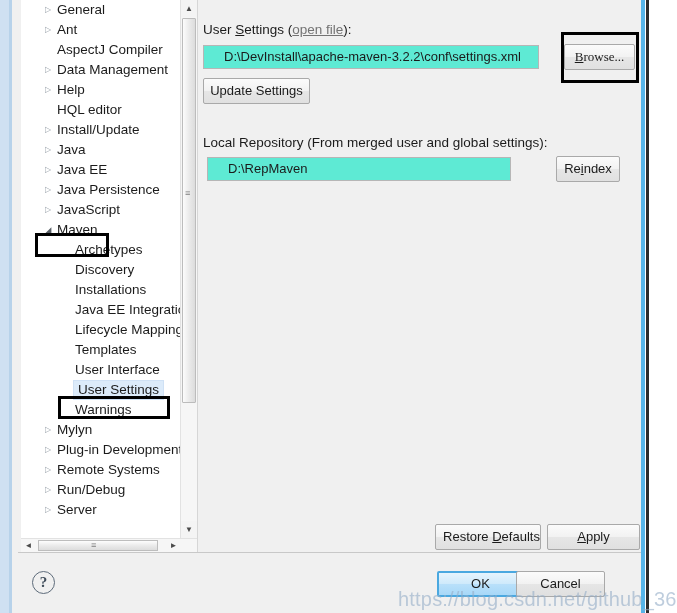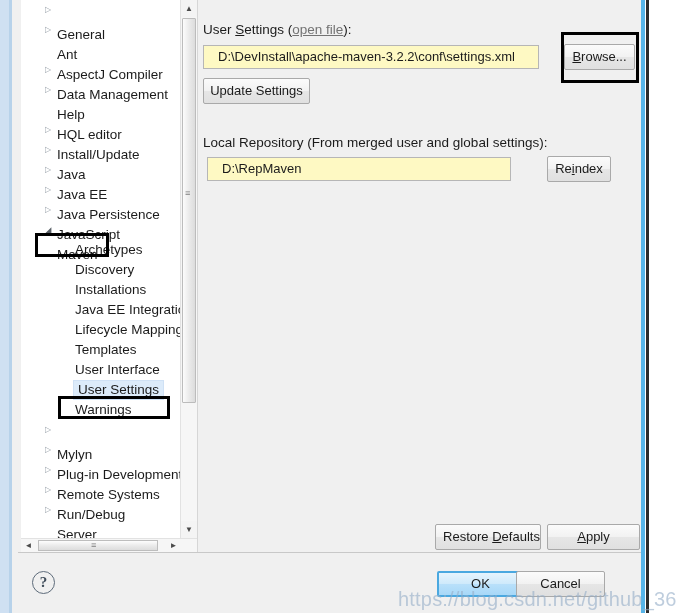--- a/index.html
+++ b/index.html
@@ -122,21 +122,21 @@
   .tree-item .arrow.expanded {
     color: #5a6067;
     font-size: 9px;
   }
   .tree-item .tlabel {
     position: absolute;
     top: 0;
     height: 20px;
     line-height: 20px;
   }
-  .lvl1 .tlabel { left: 36px; margin-top: 25px; }
+  .lvl1 .tlabel { left: 36px; }
   .lvl2 .tlabel { left: 54px; }
 
   .tree-item.selected .tlabel {
     background: #dcebfa;
     padding: 0 4px;
     margin-left: -2px;
     border: 1px solid #cfe1f5;
     height: 18px;
     line-height: 18px;
     box-sizing: content-box;
@@ -257,27 +257,27 @@
     white-space: nowrap;
   }
   .field-label a {
     color: #737373;
     text-decoration: underline;
   }
   .mn { text-decoration: underline; }
 
   .text-input {
     position: absolute;
-    background: #fef9c3;
+    background: #5eead4;
     border: 1px solid #b6b6b6;
     box-sizing: border-box;
     font-family: "Liberation Sans", sans-serif;
     font-size: 13px;
     color: #1b1b1b;
-    padding: 0 14px;
+    padding: 0 20px;
     line-height: 22px;
     height: 24px;
     white-space: nowrap;
     overflow: hidden;
   }
 
   .btn {
     position: absolute;
     box-sizing: border-box;
     background: linear-gradient(to bottom, #fbfbfb 0%, #f2f2f2 48%, #e6e6e6 50%, #e0e0e0 100%);
@@ -464,31 +464,31 @@
       </div>
 
       <div class="settings-panel">
 
         <div class="field-label" style="left:4px; top:22px;">
           <span>User </span><span class="mn">S</span><span>ettings (</span><a href="#">open file</a><span>):</span>
         </div>
 
         <div class="text-input" style="left:4px; top:45px; width:336px;">D:\DevInstall\apache-maven-3.2.2\conf\settings.xml</div>
 
-        <div class="btn" style="left:365px; top:44px; width:71px;">
+        <div class="btn" style="left:365px; top:44px; width:71px;font-family:Liberation Serif, serif;">
           <span class="mn">B</span><span>rowse...</span>
         </div>
 
         <div class="btn" style="left:4px; top:78px; width:107px;">Update Settings</div>
 
         <div class="field-label" style="left:4px; top:135px;">Local Repository (From merged user and global settings):</div>
 
         <div class="text-input" style="left:8px; top:157px; width:304px;">D:\RepMaven</div>
 
-        <div class="btn" style="left:348px; top:156px; width:64px;">
+        <div class="btn" style="left:357px; top:156px; width:64px;">
           <span>Re</span><span class="mn">i</span><span>ndex</span>
         </div>
 
         <div class="btn" style="left:236px; top:524px; width:106px;padding-left:7px;">
           <span>Restore </span><span class="mn">D</span><span>efaults</span>
         </div>
 
         <div class="btn" style="left:348px; top:524px; width:93px;">
           <span class="mn">A</span><span>pply</span>
         </div>

